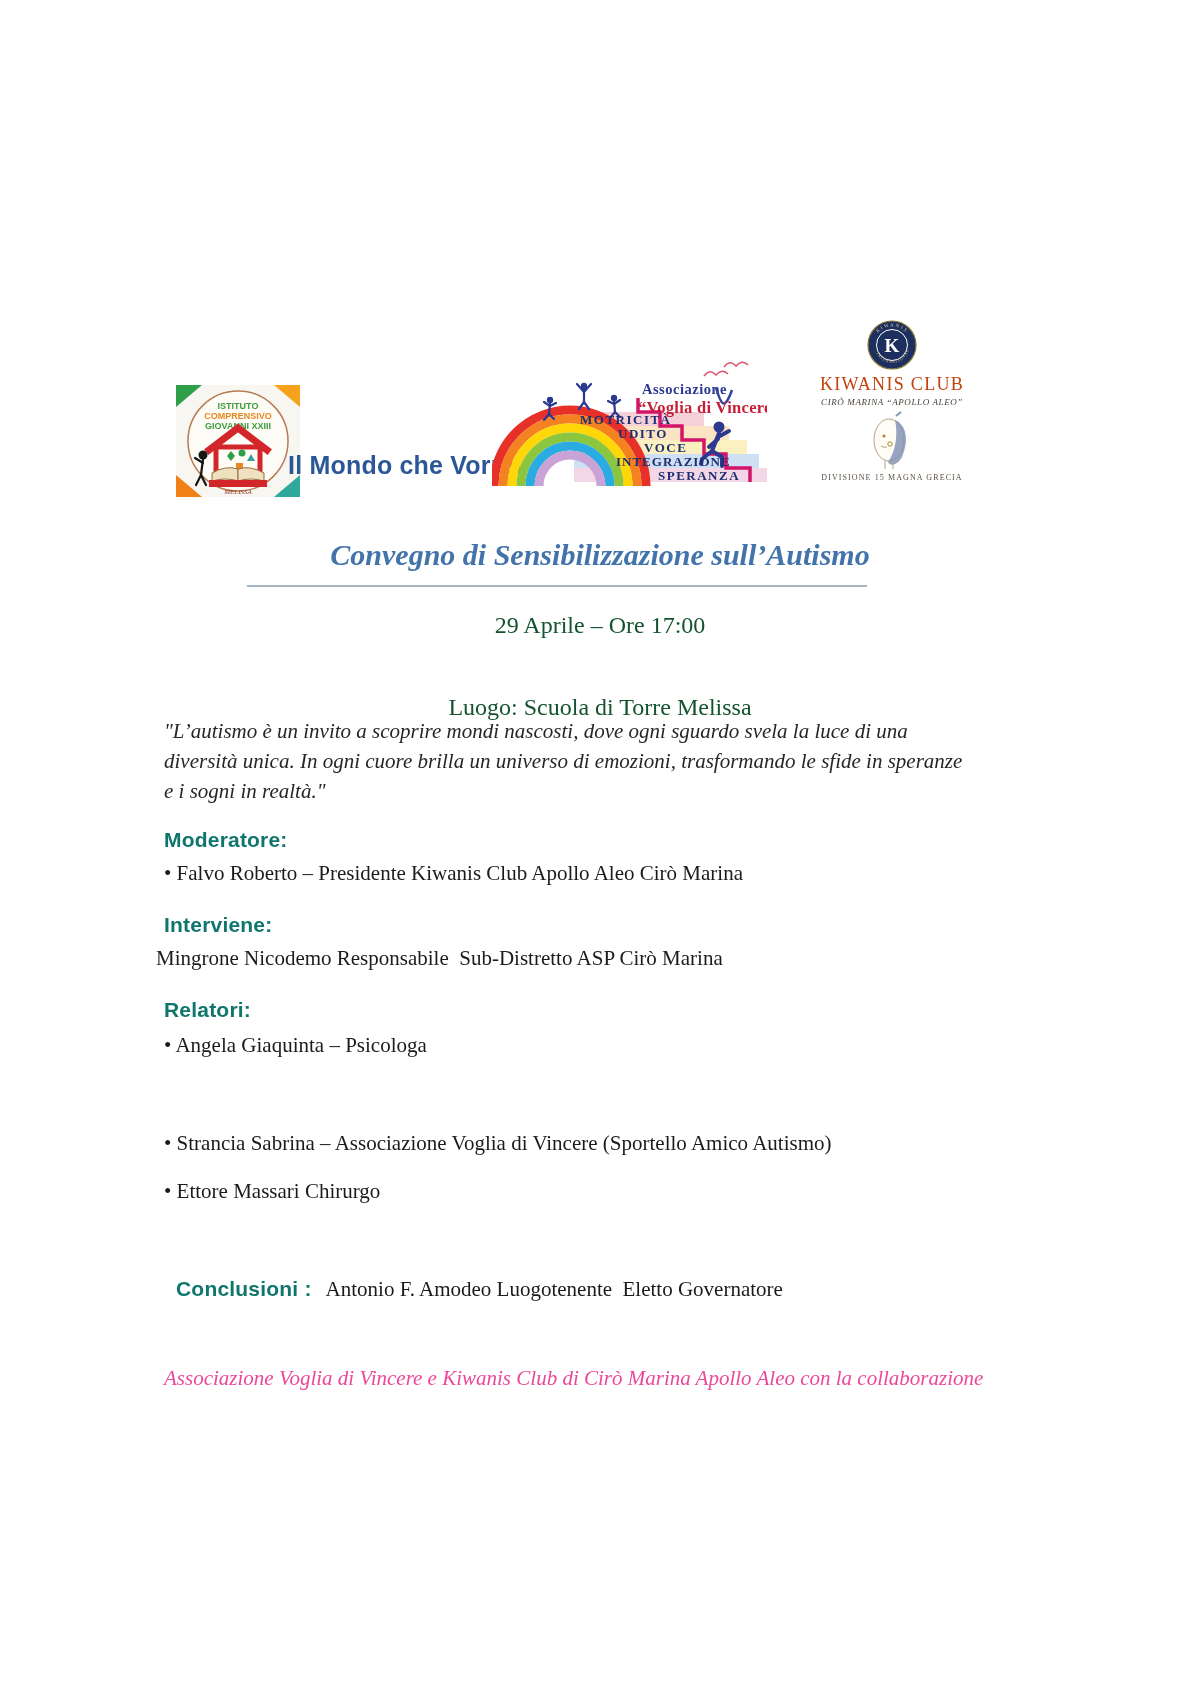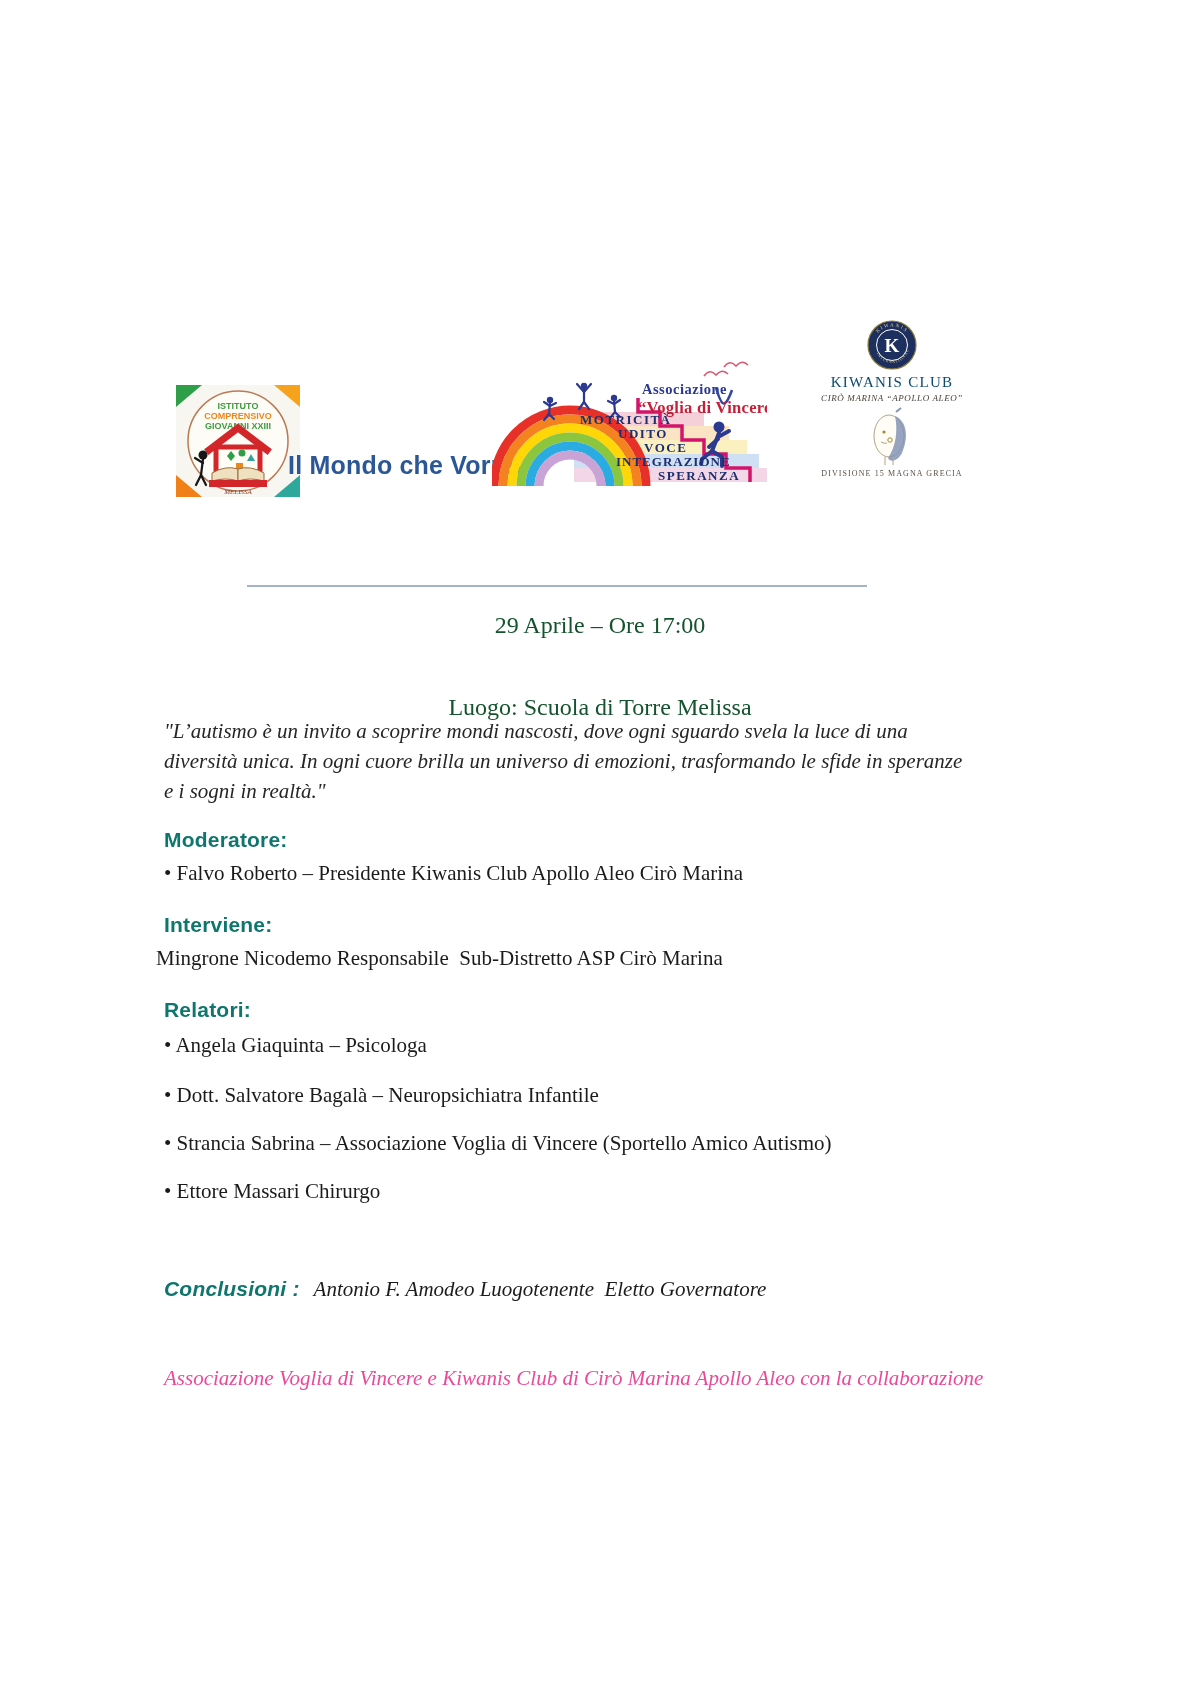--- a/index.html
+++ b/index.html
@@ -17,21 +17,21 @@
   
   .school-logo{left:176px;top:385px;width:124px;height:112px;}
   .motto{
     left:288px;top:451px;
     font-family:"Liberation Sans", sans-serif;
     font-weight:bold;font-size:25px;color:#2b5797;letter-spacing:0.2px;
   }
   .assoc-logo{left:492px;top:358px;width:275px;height:128px;}
   .kiwanis{left:812px;top:320px;width:160px;display:flex;flex-direction:column;align-items:center;text-align:center;}
   .kiwanis .club-name{
-    margin-top:4px;font-size:15px;letter-spacing:1.3px;color:#0c4a6e;
+    margin-top:4px;font-size:18px;letter-spacing:1.3px;color:#c2410c;
     font-family:"Liberation Serif", serif;
   }
   .kiwanis .club-subtitle{margin-top:2px;font-size:9px;letter-spacing:0.6px;color:#4a4038;font-style:italic;}
   .kiwanis .division{margin-top:2px;font-size:8px;letter-spacing:1.1px;color:#5a5148;}
 
   
   .title{
     left:0;top:538px;width:1200px;text-align:center;
     font-weight:bold;font-style:italic;font-size:30px;color:#4273aa;
   }
@@ -51,21 +51,21 @@
   .h-moderatore{left:164px;top:828px;}
   .i-moderatore{left:164px;top:861px;}
   .h-interviene{left:164px;top:913px;}
   .i-interviene{left:156px;top:946px;}
   .h-relatori{left:164px;top:998px;}
   .rel-0{left:164px;top:1033px;}
   .rel-1{left:164px;top:1083px;}
   .rel-2{left:164px;top:1131px;}
   .rel-3{left:164px;top:1179px;}
   .rel-4{left:164px;top:1226px;}
-  .conclusioni{left:164px;top:1277px;font-style:italic;}
+  .conclusioni{left:176px;top:1277px;}
   .conclusioni .sec-heading{display:inline;margin-right:10px;}
   .conclusioni .body-line{display:inline;}
   .footer{left:164px;top:1360px;width:920px;font-style:italic;font-size:21px;line-height:36px;color:#ec4899;}
   .footer div{white-space:pre-wrap;}
 </style>
 </head>
 <body>
 
 <div class="page">
 
@@ -193,40 +193,40 @@
       <path d="M36,9 C48,14 50,30 43,46 C39,54 31,56 29,51 C37,40 39,23 36,9 Z" fill="#8494b5" opacity="0.85"></path>
       <path d="M37,5 l5,-4" stroke="#8494b5" stroke-width="2" fill="none"></path>
       <circle cx="25" cy="25" r="1.6" fill="#a8892f"></circle>
       <circle cx="31" cy="33" r="2.2" fill="none" stroke="#a8892f" stroke-width="1"></circle>
       <path d="M22,35 q3,2 6,1" stroke="#b3a488" stroke-width="1" fill="none"></path>
       <path d="M26,50 L26,58 M34,50 L34,58" stroke="#b3a488" stroke-width="1" fill="none"></path>
     </svg>
     <div class="division">DIVISIONE 15 MAGNA GRECIA</div>
   </div>
 
+  <div class="abs title">Convegno di Sensibilizzazione sull’Autismo</div>
   <div class="abs rule"></div>
 
   <div class="abs centerline datetime">29 Aprile – Ore 17:00</div>
   <div class="abs centerline location">Luogo: Scuola di Torre Melissa</div>
 
   <div class="abs quote">
     <div>"L’autismo è un invito a scoprire mondi nascosti, dove ogni sguardo svela la luce di una</div>
     <div>diversità unica. In ogni cuore brilla un universo di emozioni, trasformando le sfide in speranze</div>
     <div>e i sogni in realtà."</div>
   </div>
 
   <div class="abs sec-heading h-moderatore">Moderatore:</div>
   <div class="abs body-line i-moderatore">• Falvo Roberto – Presidente Kiwanis Club Apollo Aleo Cirò Marina</div>
 
   <div class="abs sec-heading h-interviene">Interviene:</div>
   <div class="abs body-line i-interviene">Mingrone Nicodemo Responsabile  Sub-Distretto ASP Cirò Marina</div>
 
   <div class="abs sec-heading h-relatori">Relatori:</div>
   <div class="abs body-line rel-0">• Angela Giaquinta – Psicologa</div>
-  <div class="abs body-line rel-1">• Dott. Salvatore Bagalà – Neuropsichiatra Infantile</div>
   <div class="abs body-line rel-2">• Strancia Sabrina – Associazione Voglia di Vincere (Sportello Amico Autismo)</div>
   <div class="abs body-line rel-3">• Ettore Massari Chirurgo</div>
 
   <div class="abs conclusioni">
     <span class="sec-heading">Conclusioni :</span>
     <span class="body-line">Antonio F. Amodeo Luogotenente  Eletto Governatore</span>
   </div>
 
   <div class="abs footer">
     <div>Associazione Voglia di Vincere e Kiwanis Club di Cirò Marina Apollo Aleo con la collaborazione</div>

